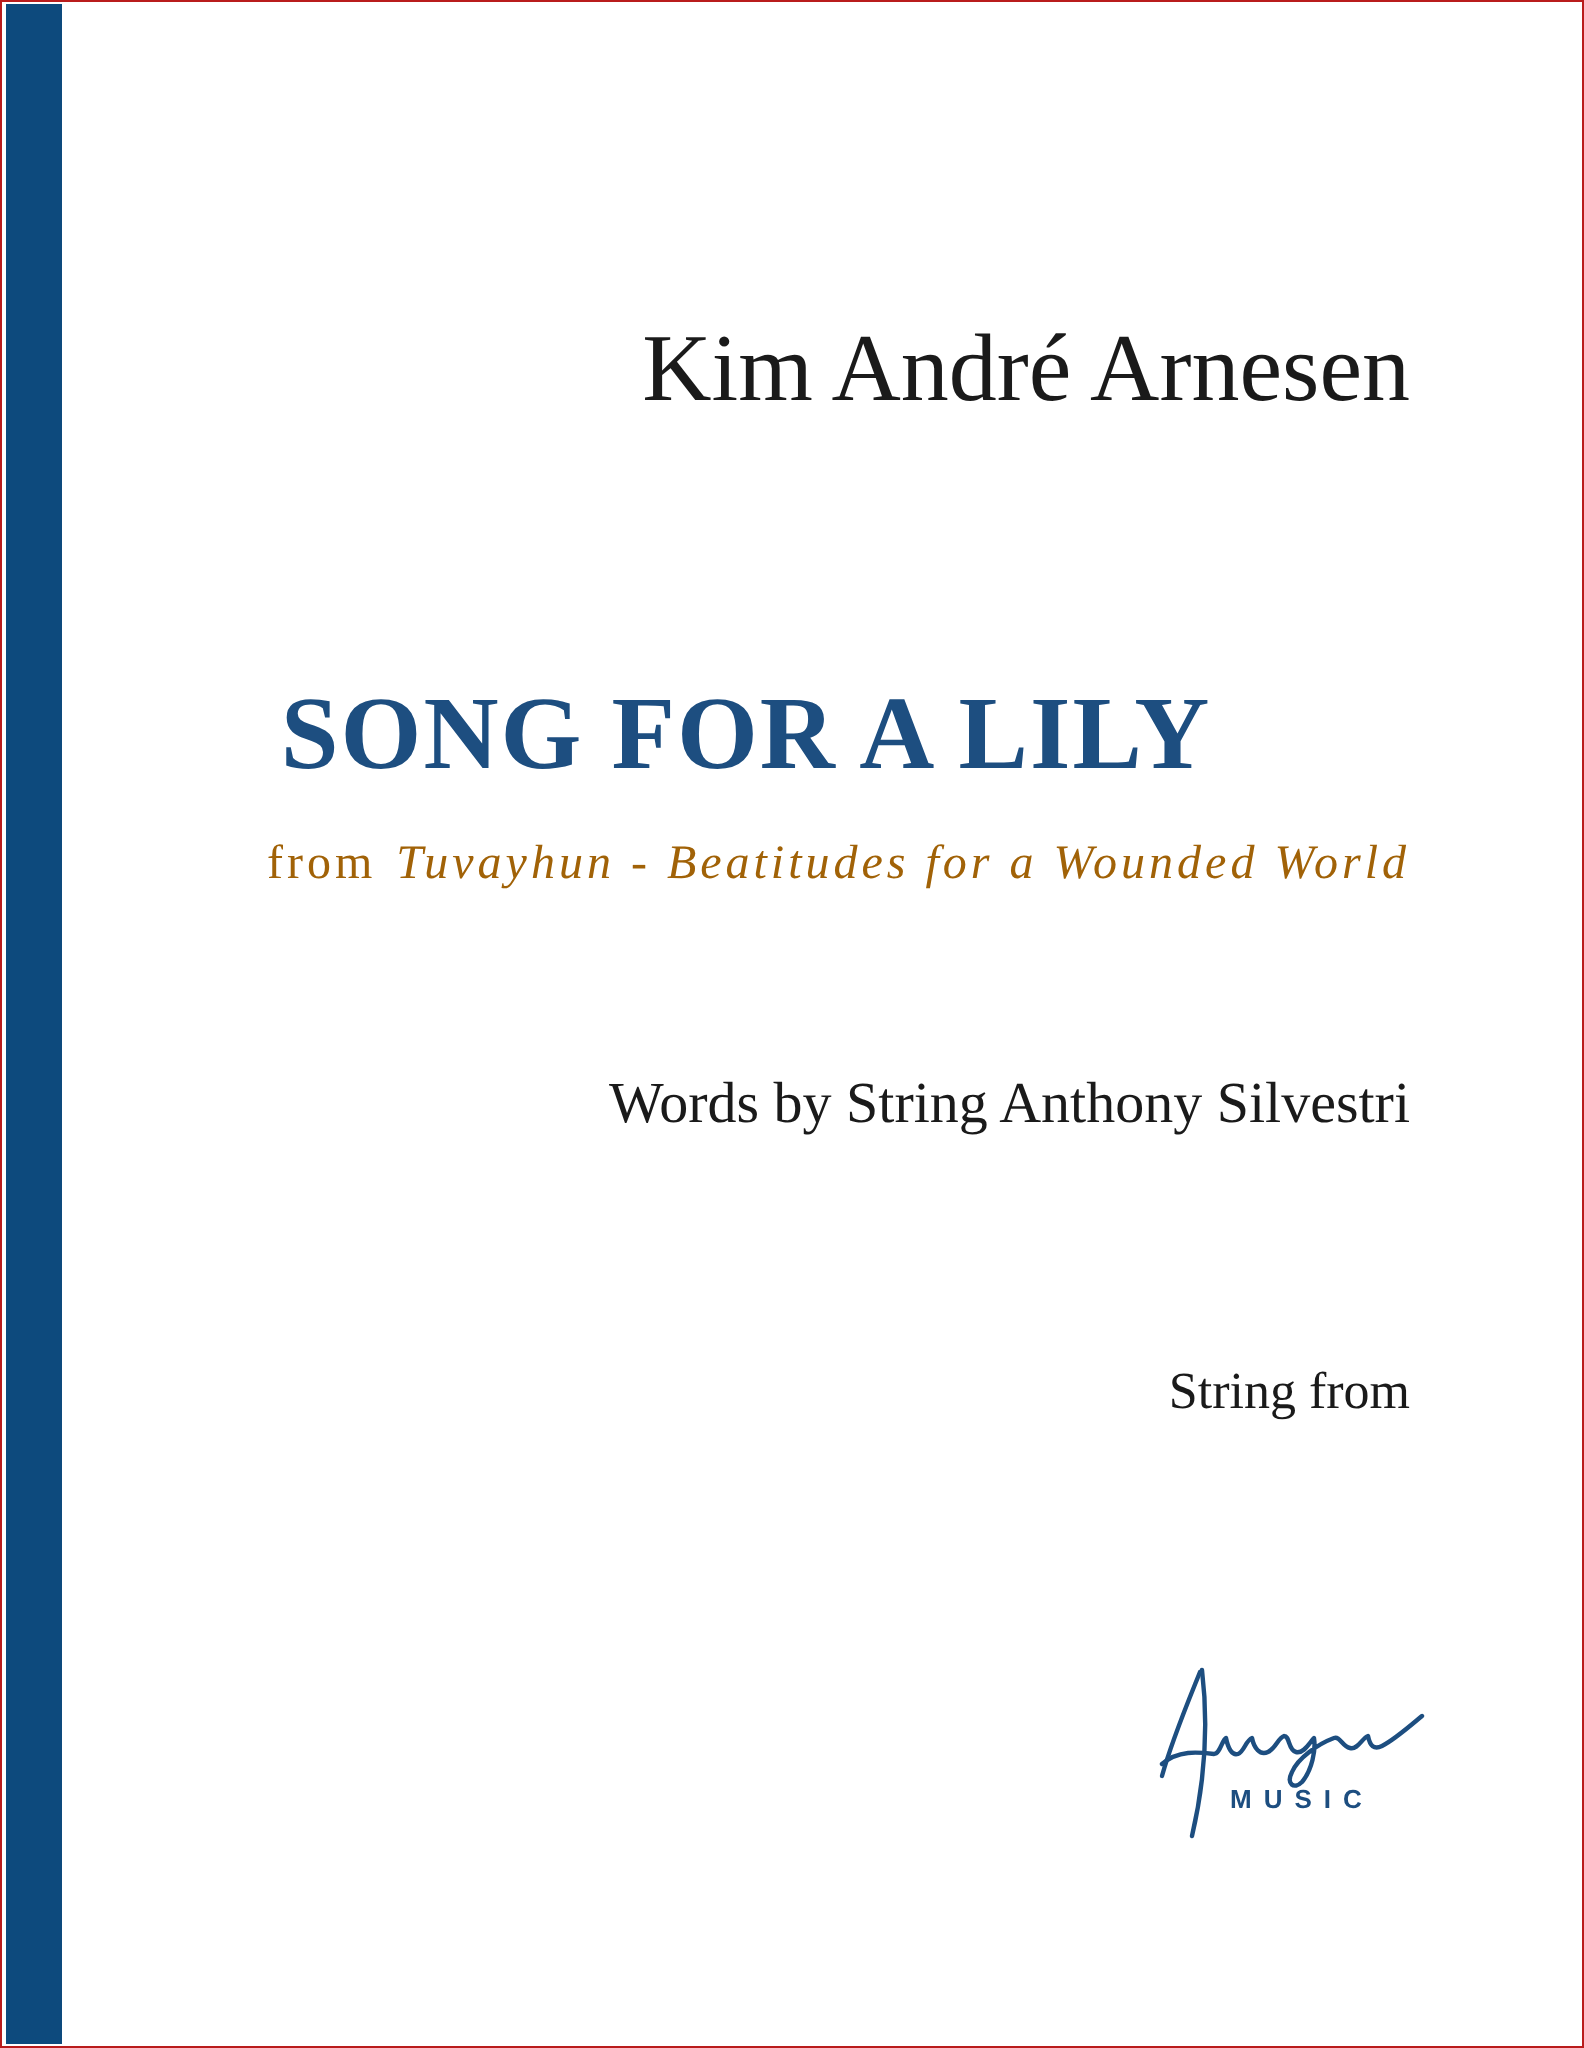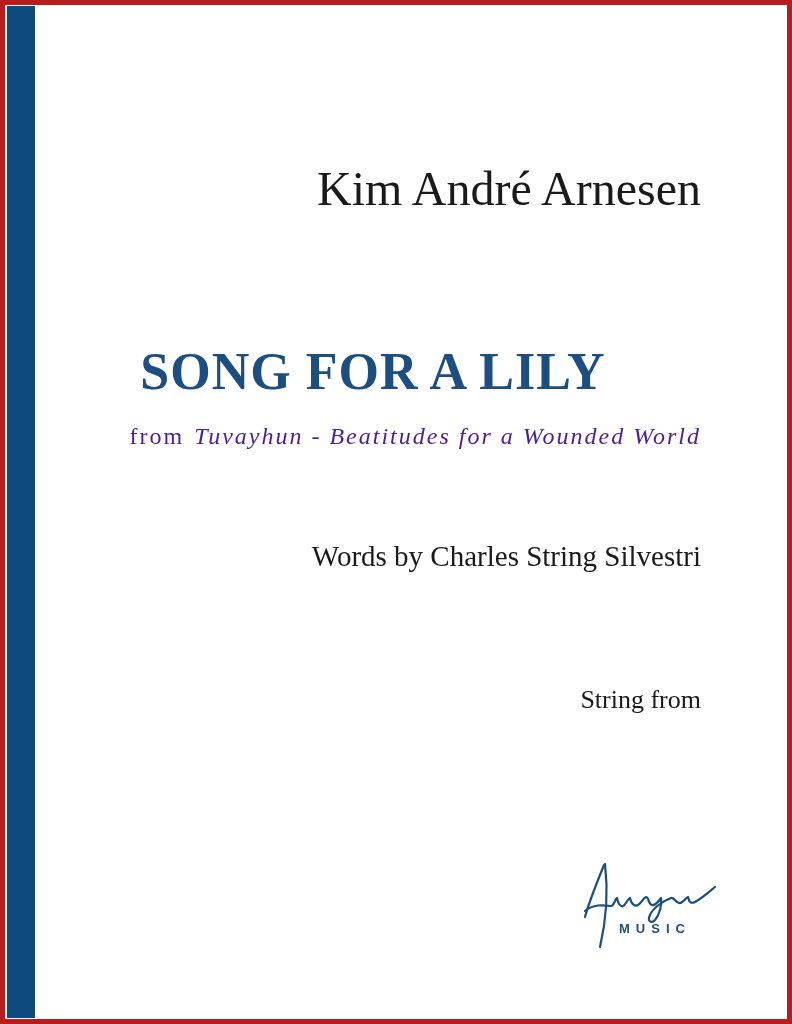--- a/index.html
+++ b/index.html
@@ -6,21 +6,21 @@
     margin: 0;
     padding: 0;
     background: #ffffff;
     font-family: "Liberation Serif", serif;
   }
   .page {
     position: relative;
     width: 792px;
     height: 1024px;
     background: #ffffff;
-    border: 5px solid #b91c1c;
+    border: 1px solid #b91c1c;
     box-sizing: border-box;
     overflow: hidden;
   }
   .accent-bar {
     position: absolute;
     left: 2px;
     top: 1px;
     bottom: 1px;
     width: 28px;
     background: var(--accent-bar, #0d4a7d);
@@ -43,41 +43,41 @@
     font-size: 52px;
     font-weight: bold;
     letter-spacing: 1px;
     color: var(--title-blue, #1d4e80);
     text-align: center;
   }
   .work-subtitle {
     top: 419px;
     font-size: 24px;
     letter-spacing: 2px;
-    color: #4c1d95;
+    color: #a16207;
   }
   .work-subtitle .prefix {
     font-style: normal;
     margin-right: 10px;
   }
   .work-subtitle .work-name {
     font-style: italic;
   }
   .credit {
     top: 537px;
     font-size: 29px;
   }
   .part-label {
     top: 682px;
     font-size: 26px;
   }
   .logo {
     position: absolute;
     left: 552px;
-    top: 840px;
+    top: 815px;
     width: 165px;
     height: 120px;
   }
   .logo svg {
     position: absolute;
     left: 0;
     top: 0;
   }
   .logo .music-label {
     position: absolute;
@@ -99,21 +99,21 @@
   <div class="accent-bar"></div>
 
   <div class="line composer">Kim André Arnesen</div>
 
   <div class="line work-title">SONG FOR A LILY</div>
 
   <div class="line work-subtitle">
     <span class="prefix">from</span><span class="work-name">Tuvayhun - Beatitudes for a Wounded World</span>
   </div>
 
-  <div class="line credit">Words by Charles String Silvestri</div>
+  <div class="line credit">Words by String Anthony Silvestri</div>
 
   <div class="line part-label">String from</div>
 
   <div class="logo">
     <svg width="165" height="120" viewBox="0 0 165 120" fill="none" stroke="#1d4e80" stroke-width="2.2" stroke-linecap="round" stroke-linejoin="round" aria-label="Arnesen">
 
       <path d="M47,20 C41,35 33,54 28,72"></path>
 
       <path d="M48,19 C51,44 50,72 43,102"></path>
 

